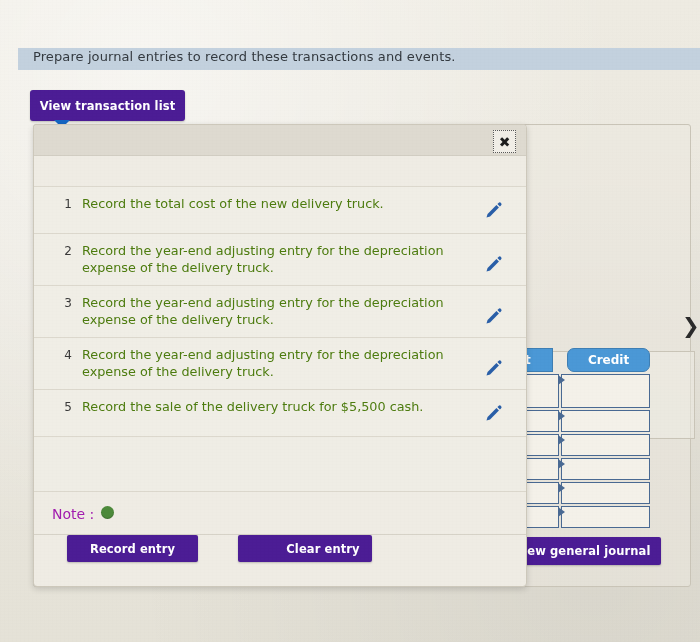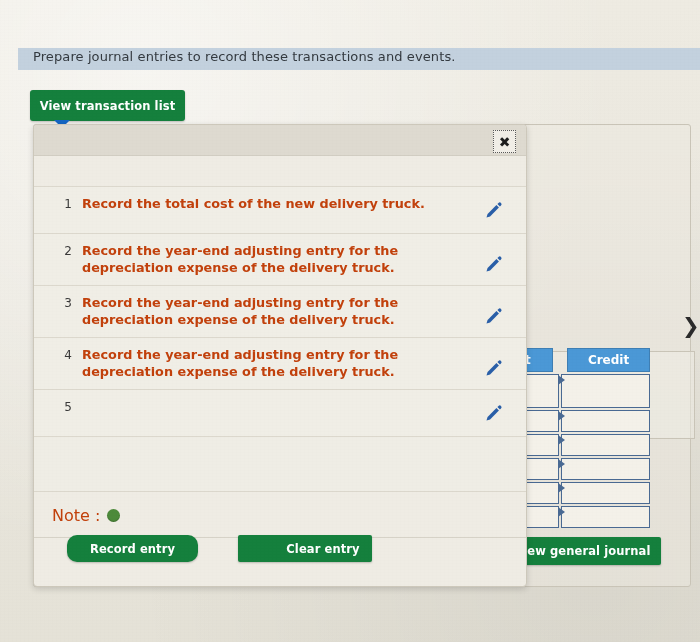--- a/index.html
+++ b/index.html
@@ -30,21 +30,21 @@
     position:absolute;left:18px;top:48px;width:682px;height:22px;
     background:#c3d1de;
   }
   .banner-text{
     position:absolute;left:33px;top:49px;width:520px;
     font-size:13px;color:#343a40;letter-spacing:.1px;white-space:nowrap;
   }
 
   
   .btn{
-    border:0;cursor:pointer;color:#fff;background:#15803d;
+    border:0;cursor:pointer;color:#fff;background:#4c1d95;
     font-family:"DejaVu Sans","Liberation Sans",sans-serif;
     font-weight:bold;font-size:11.5px;letter-spacing:.1px;
     display:flex;align-items:center;justify-content:center;text-align:center;
     box-shadow:0 1px 2px rgba(0,0,0,.22);
   }
   .btn-view-txn{
     position:absolute;left:30px;top:90px;width:155px;height:31px;border-radius:3px;
   }
   .btn-view-txn:after{
     content:"";position:absolute;left:24px;bottom:-7px;
@@ -69,21 +69,21 @@
 
   
   .dc-table{position:absolute;left:472px;top:348px;width:178px;}
   .dc-head{display:flex;height:24px;}
   .dc-head div{
     background:#4b98d6;color:#fff;font-weight:bold;font-size:12px;
     display:flex;align-items:center;justify-content:center;
     border:1px solid #3f7fb4;
   }
   .dc-h-debit{width:88px;}
-  .dc-h-credit{width:90px;margin-left:14px;}
+  .dc-h-credit{width:90px;margin-left:14px;border-radius:7px;}
   .dc-rows{margin-top:1px;}
   .dc-row{display:flex;margin-top:2px;position:relative;}
   .dc-cell{
     height:20px;background:#f4f1e9;border:1.6px solid #4a6a93;
   }
   .dc-c1{width:86px;}
   .dc-c2{width:88px;margin-left:2px;}
   .dc-row.tall .dc-cell{height:32px;}
   .dc-row .caret{
     position:absolute;left:86px;top:1px;width:0;height:0;
@@ -117,46 +117,45 @@
     border-top:1px solid #dcd8cd;border-bottom:1px solid #dcd8cd;
     padding:9px 0 9px 0;min-height:28px;position:relative;
     background:rgba(255,255,255,.10);
   }
   .entry-row + .entry-row{border-top:0;}
   .entry-num{
     width:38px;text-align:right;padding-right:10px;
     font-size:12px;color:#3a3a3a;line-height:16px;flex:none;
   }
   .entry-text{
-    flex:1;font-size:12.8px;color:#c2410c;line-height:16.5px;
+    flex:1;font-size:12.8px;color:#4d7c0f;line-height:16.5px;
     padding-right:60px;
-    font-weight:bold;
   }
   .pencil{
     position:absolute;right:22px;top:50%;transform:translateY(-50%);
     width:20px;height:20px;cursor:pointer;
   }
   .entry-row.two-line .pencil{top:20px;transform:none;}
 
   .blank-strip{height:54px;border-bottom:1px solid #dcd8cd;background:rgba(255,255,255,.06);}
 
   .note-line{
-    display:flex;align-items:center;gap:7px;
-    padding:14px 0 12px 18px;font-size:16px;color:#c2410c;
+    display:flex;align-items:flex-start;gap:7px;
+    padding:14px 0 12px 18px;font-size:14px;color:#a21caf;
     border-bottom:1px solid #d6d2c7;
   }
   .note-dot{
     width:13px;height:13px;border-radius:50%;background:#4d8a3b;
     box-shadow:inset 0 -1px 1px rgba(0,0,0,.2);flex:none;
   }
 
   .modal-footer{
     position:absolute;left:0;bottom:0;width:100%;height:62px;
   }
-  .btn-record{position:absolute;left:33px;top:11px;width:131px;height:27px;border-radius:10px;}
+  .btn-record{position:absolute;left:33px;top:11px;width:131px;height:27px;border-radius:2px;}
   .btn-clear{position:absolute;left:204px;top:11px;width:134px;height:27px;border-radius:2px;padding-left:42px;}
 
   .btn-viewgj{
     position:absolute;left:504px;top:537px;width:157px;height:28px;border-radius:2px;
   }
 </style>
 </head>
 <body>
 
 <div id="page"></div>
@@ -254,20 +253,21 @@
         <div class="entry-num">4</div>
         <div class="entry-text">Record the year-end adjusting entry for the depreciation expense of the delivery truck.</div>
         <svg class="pencil" viewBox="0 0 24 24">
           <path d="M20.4 3.6a2.1 2.1 0 0 0-3 0l-1.3 1.3 3 3 1.3-1.3a2.1 2.1 0 0 0 0-3z" fill="#2a5fa8"></path>
           <path d="M14.9 6.1 4.3 16.7 3 21l4.3-1.3L17.9 9.1z" fill="#2a5fa8"></path>
         </svg>
       </div>
 
       <div class="entry-row">
         <div class="entry-num">5</div>
+        <div class="entry-text">Record the sale of the delivery truck for $5,500 cash.</div>
         <svg class="pencil" viewBox="0 0 24 24">
           <path d="M20.4 3.6a2.1 2.1 0 0 0-3 0l-1.3 1.3 3 3 1.3-1.3a2.1 2.1 0 0 0 0-3z" fill="#2a5fa8"></path>
           <path d="M14.9 6.1 4.3 16.7 3 21l4.3-1.3L17.9 9.1z" fill="#2a5fa8"></path>
         </svg>
       </div>
 
       <div class="blank-strip"></div>
 
       <div class="note-line">
         <span>Note :</span>

